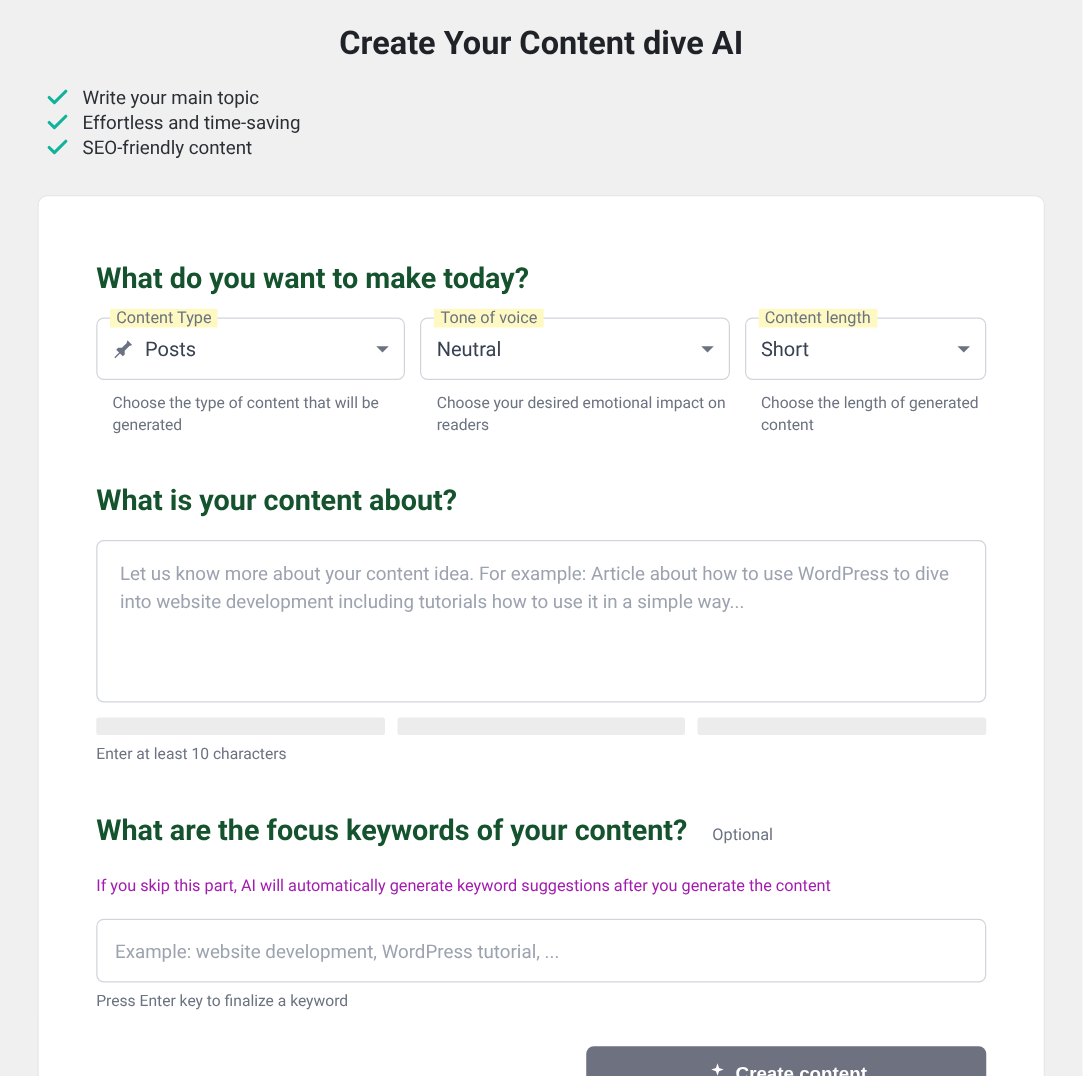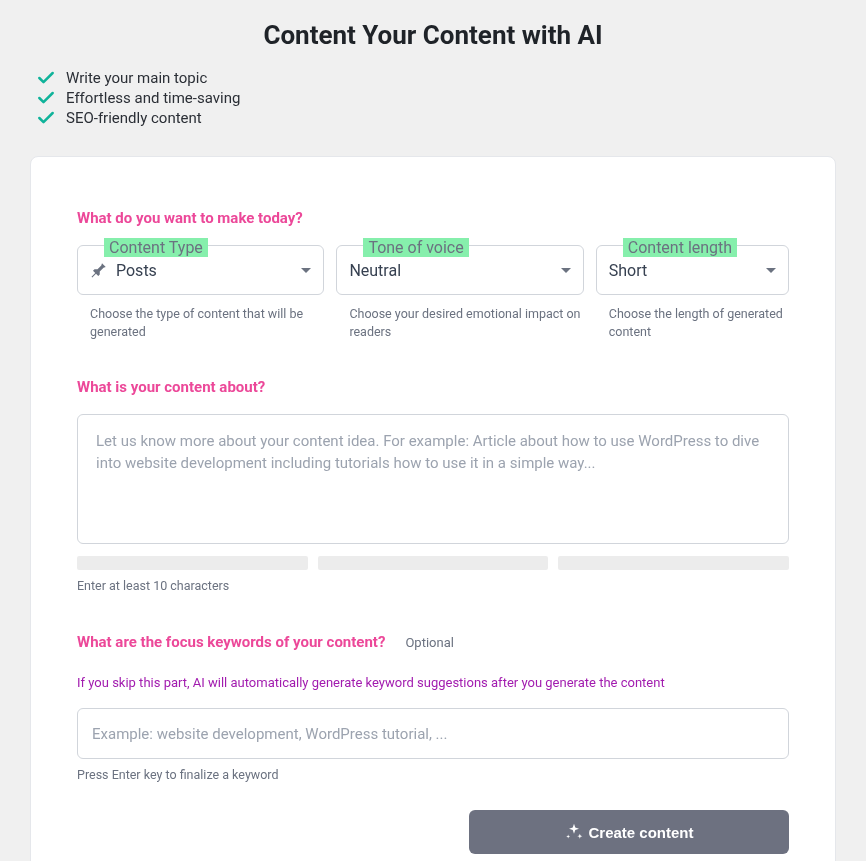--- a/index.html
+++ b/index.html
@@ -45,23 +45,23 @@
       font-size: 15px;
       color: #2b2f36;
     }
     .card {
       background: #fff;
       border: 1px solid #e5e7eb;
       border-radius: 8px;
       padding: 52px 46px 30px;
     }
     .section-heading {
-      font-size: 15px;
+      font-size: 23px;
       font-weight: 700;
-      color: #ec4899;
+      color: #14532d;
       margin-bottom: 18px;
     }
     .selects-row {
       display: flex;
       gap: 12px;
       margin-bottom: 38px;
     }
     .select-group {
       flex: 1;
       min-width: 0;
@@ -75,24 +75,24 @@
       border-radius: 6px;
       height: 50px;
       display: flex;
       align-items: center;
       padding: 0 12px;
       background: #fff;
     }
     .float-label {
       position: absolute;
       top: -8px;
-      left: 26px;
-      background: #86efac;
+      left: 10px;
+      background: #fef9c3;
       padding: 0 5px;
-      font-size: 16px;
+      font-size: 13px;
       color: #6b7280;
     }
     .pin-icon {
       width: 18px;
       height: 18px;
       margin-right: 8px;
       color: #6b7280;
       flex-shrink: 0;
     }
     .pin-icon svg { display:block; }
@@ -201,21 +201,21 @@
     }
     .sparkle-icon {
       width: 20px;
       height: 20px;
       display: block;
     }
   </style>
 </head>
 <body>
 
-<h1 class="page-title">Content Your Content with AI</h1>
+<h1 class="page-title">Create Your Content dive AI</h1>
 
 <div class="features">
   <div class="feature">
     <span class="check-icon">
       <svg viewBox="0 0 24 24" width="20" height="20" fill="none" stroke="#10b39a" stroke-width="3" stroke-linecap="round" stroke-linejoin="round">
           <polyline points="4 12 9 17 20 6"></polyline>
         </svg>
     </span>
     <span class="feature-text">Write your main topic</span>
   </div>

